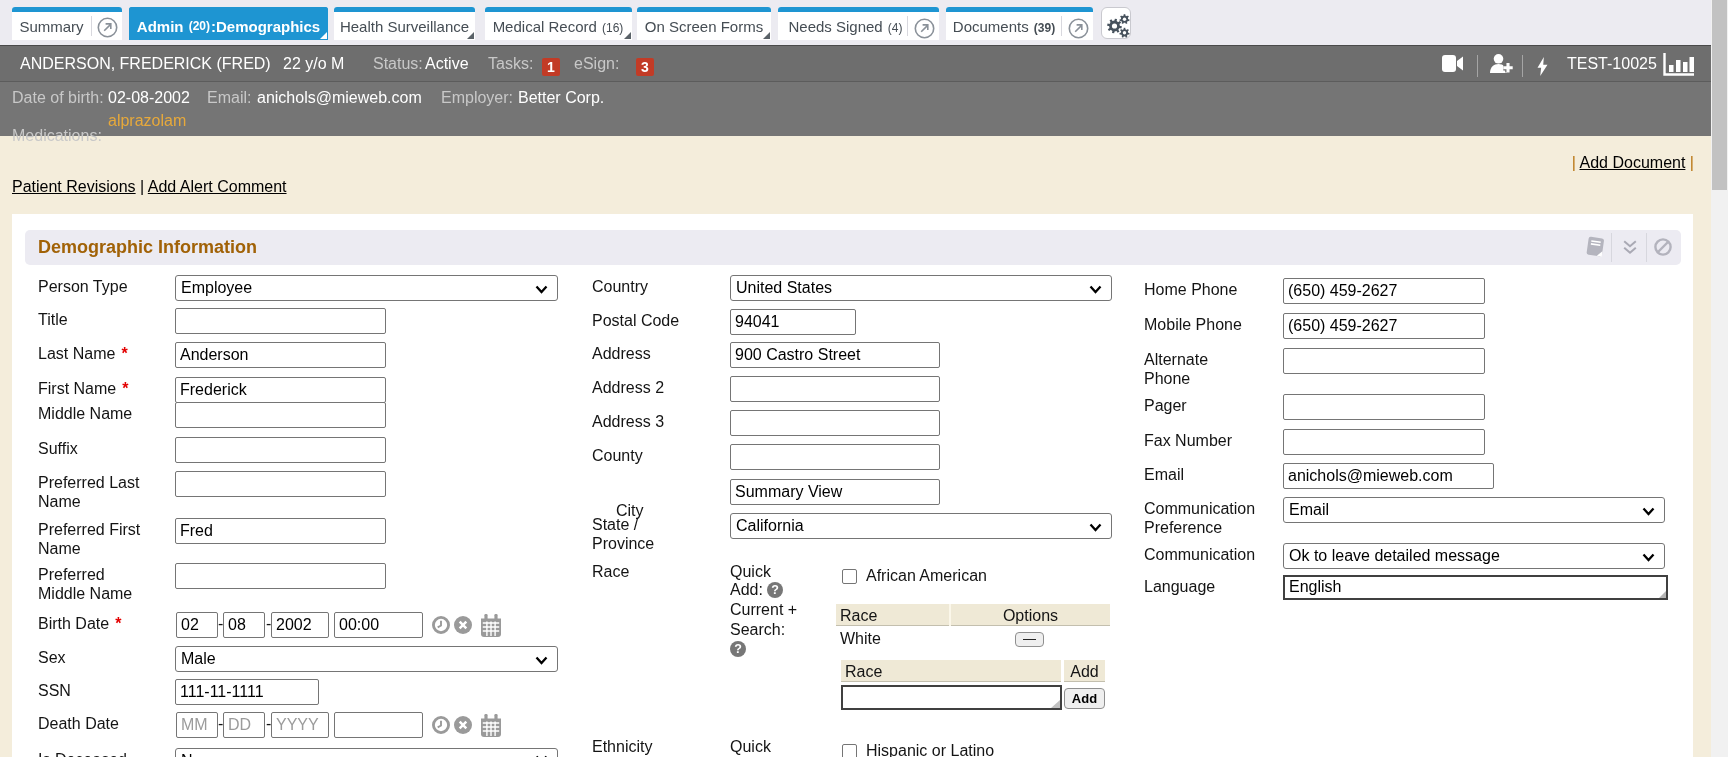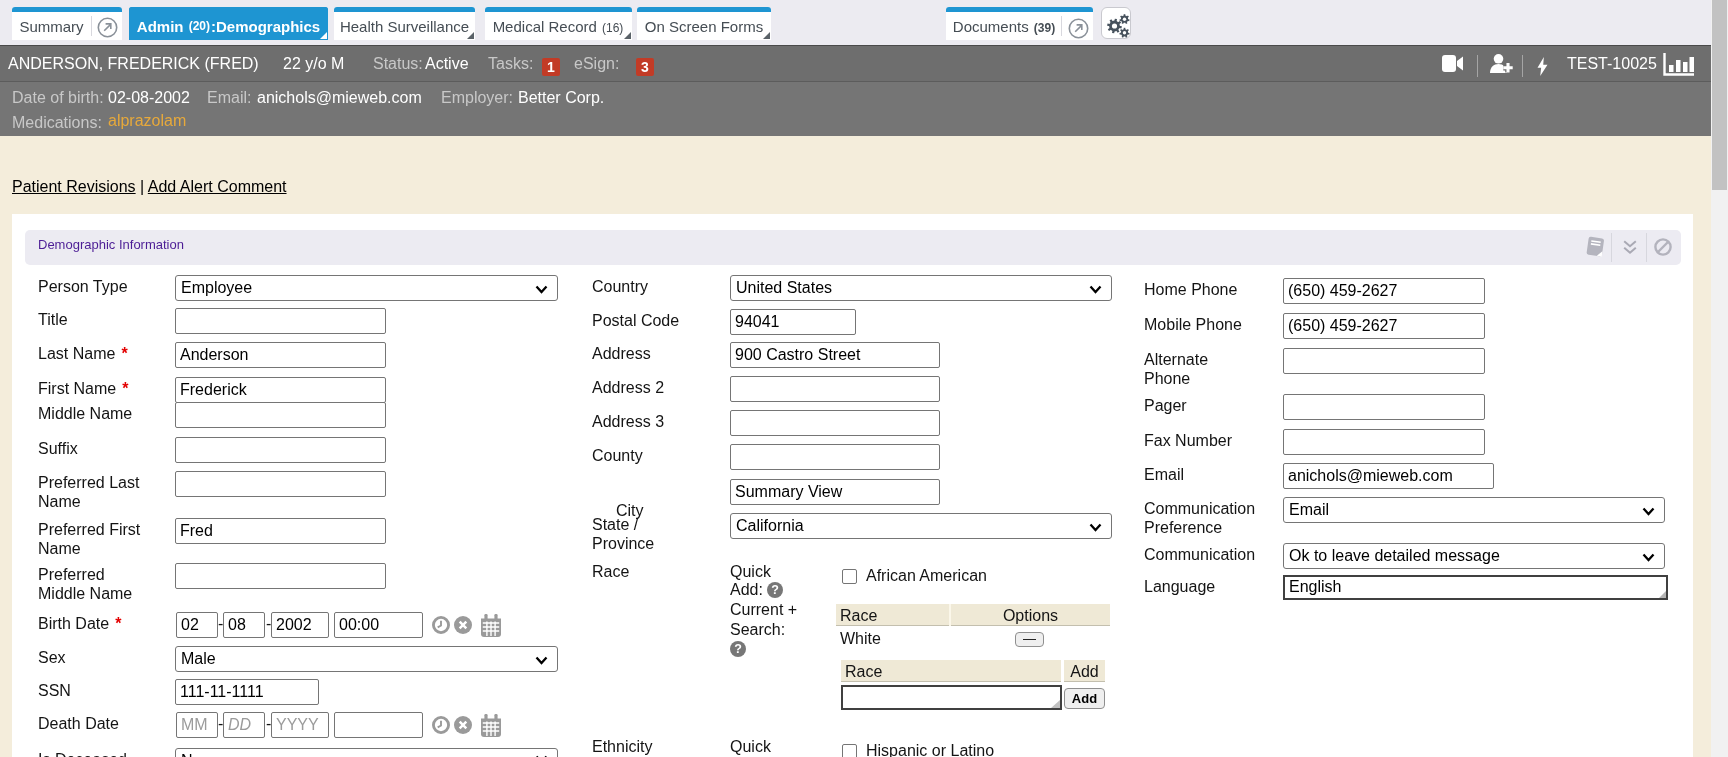--- a/index.html
+++ b/index.html
@@ -23,21 +23,21 @@
 
 #bar1 { position:absolute; left:0; top:45px; width:1711px; height:36px; background:#6e6e6e; border-top:1px solid #4a4a4a; color:#fff; font-size:16px; }
 #bar2 { position:absolute; left:0; top:81px; width:1711px; height:55px; background:#757575; border-top:1px solid #5c5c5c; color:#fff; font-size:16px; }
 .glabel { color:#c8c8c8; }
 .redbox { position:absolute; width:18px; height:18px; background:#c23b26; border-radius:2px; color:#fff; font-size:14px; font-weight:bold; text-align:center; line-height:18px; }
 .bardiv { position:absolute; width:1px; background:#a5a5a5; }
 
 
 #panel { position:absolute; left:12px; top:214px; width:1681px; height:543px; background:#fff; }
 #phead { position:absolute; left:13px; top:16px; width:1656px; height:35px; background:#ecebf2; border-radius:5px; }
-#phead .title { position:absolute; left:13px; top:7px; font-size:13px; font-weight:normal; color:#4c1d95; }
+#phead .title { position:absolute; left:13px; top:7px; font-size:18px; font-weight:bold; color:#a16207; }
 
 .lbl { position:absolute; font-size:16px; color:#141414; line-height:19px; }
 .req { color:#e30000; font-weight:bold; padding-left:6px; }
 .inp { position:absolute; height:26px; background:#fff; border:1px solid #757575; border-radius:2px;
        font-size:16px; color:#000; padding:3px 3px 0 4px; white-space:nowrap; overflow:hidden; }
 .sel { position:absolute; height:26px; background:#fff; border:1px solid #757575; border-radius:3px;
        font-size:16px; color:#000; padding:3px 0 0 5px; white-space:nowrap; overflow:hidden; }
 .sel svg.chev { position:absolute; right:9px; top:9px; }
 .din { padding-left:4px; }
 .ph { color:#9b9b9b; }
@@ -75,20 +75,31 @@
       <div class="strip"></div>
       <div class="tx">
           <span>Medical Record <span class="cnt" style="font-weight:normal;">(16)</span></span>
         </div>
       <div class="corner-d"></div>
     </div>
     <div class="tab" style="left:637px; width:134px;">
       <div class="strip"></div>
       <div class="tx">On Screen Forms</div>
       <div class="corner-d"></div>
+    </div>
+    <div class="tab" style="left:778px; width:161px;">
+      <div class="strip"></div>
+      <div class="tx" style="left:8px; right:33px;">
+          <span>Needs Signed <span class="cnt" style="font-weight:normal;">(4)</span></span>
+        </div>
+      <div class="tabdiv" style="left:129px;"></div>
+      <svg class="abs" style="left:136px; top:11px;" width="21" height="21" viewBox="0 0 21 21">
+          <circle cx="10.5" cy="10.5" r="9.2" fill="none" stroke="#8a9199" stroke-width="1.6"></circle>
+          <path d="M7.2 13.8 L13.4 7.6 M8.6 6.9 h5.2 v5.2" fill="none" stroke="#8a9199" stroke-width="1.6"></path>
+        </svg>
     </div>
     <div class="tab" style="left:946px; width:147px;">
       <div class="strip"></div>
       <div class="tx" style="left:6px; right:36px;">
           <span>Documents <span class="cnt" style="font-weight:bold;">(39)</span></span>
         </div>
       <div class="tabdiv" style="left:115px;"></div>
       <svg class="abs" style="left:122px; top:11px;" width="21" height="21" viewBox="0 0 21 21">
           <circle cx="10.5" cy="10.5" r="9.2" fill="none" stroke="#8a9199" stroke-width="1.6"></circle>
           <path d="M7.2 13.8 L13.4 7.6 M8.6 6.9 h5.2 v5.2" fill="none" stroke="#8a9199" stroke-width="1.6"></path>
@@ -128,21 +139,21 @@
             <line x1="19.5" y1="19.8" x2="15.59" y2="16.68"></line>
             <line x1="19.5" y1="19.8" x2="19.50" y2="14.80"></line>
             <line x1="19.5" y1="19.8" x2="23.41" y2="16.68"></line>
           </g>
           <circle cx="19.5" cy="19.8" r="1.7" fill="#fff"></circle>
         </svg>
     </div>
   </div>
 
   <div id="bar1">
-    <span class="abs" style="left:8px; top:9px;">ANDERSON, FREDERICK (FRED)</span>
+    <span class="abs" style="left:20px; top:9px;">ANDERSON, FREDERICK (FRED)</span>
     <span class="abs" style="left:283px; top:9px;">22 y/o M</span>
     <span class="abs glabel" style="left:373px; top:9px;">Status:</span>
     <span class="abs" style="left:425px; top:9px;">Active</span>
     <span class="abs glabel" style="left:488px; top:9px;">Tasks:</span>
     <span class="redbox" style="left:542px; top:12px;">1</span>
     <span class="abs glabel" style="left:574px; top:9px;">eSign:</span>
     <span class="redbox" style="left:636px; top:12px;">3</span>
 
     <svg class="abs" style="left:1442px; top:9px;" width="21" height="17" viewBox="0 0 21 17">
         <rect x="0" y="0" width="14" height="17" rx="3" fill="#fff"></rect>
@@ -168,24 +179,27 @@
         <rect x="26.5" y="4" width="4.5" height="15" fill="#fff"></rect>
       </svg>
   </div>
   <div id="bar2">
     <span class="abs glabel" style="left:12px; top:7px;">Date of birth:</span>
     <span class="abs" style="left:108px; top:7px;">02-08-2002</span>
     <span class="abs glabel" style="left:207px; top:7px;">Email:</span>
     <span class="abs" style="left:257px; top:7px;">anichols@mieweb.com</span>
     <span class="abs glabel" style="left:441px; top:7px;">Employer:</span>
     <span class="abs" style="left:518px; top:7px;">Better Corp.</span>
-    <span class="abs glabel" style="left:12px; top:32px;text-align:right;">Medications:</span>
+    <span class="abs glabel" style="left:12px; top:45px;text-align:right;">Medications:</span>
     <span class="abs" style="left:108px; top:30px; color:#e7a93b;">alprazolam</span>
   </div>
 
+  <div class="abs" style="left:0; top:154px; width:1694px; text-align:right; font-size:16px;">
+    <span style="color:#b8740f;">|</span> <a class="blk" href="#">Add Document</a> <span style="color:#b8740f;">|</span>
+  </div>
   <div class="abs" style="left:12px; top:178px; font-size:16px; color:#000;">
     <a class="blk" href="#">Patient Revisions</a> | <a class="blk" href="#">Add Alert Comment</a>
   </div>
 
   <div id="panel">
     <div id="phead">
       <span class="title">Demographic Information</span>
       <svg class="abs" style="left:1561px; top:6px;" width="19" height="22" viewBox="0 0 19 22">
           <g transform="rotate(8 9 11)">
             <rect x="1.5" y="1.5" width="15.5" height="18" rx="2.2" fill="#b4b4be"></rect>
@@ -251,21 +265,21 @@
         </svg>
       <div class="lbl" style="left:26px; top:434px;">Sex</div>
       <div class="sel" style="left:163px; top:432px; width:383px;">Male<svg class="chev" width="13" height="9" viewBox="0 0 13 9">
             <path d="M1.5 1.5 L6.5 7 L11.5 1.5" stroke="#000" stroke-width="2.3" fill="none"></path>
           </svg></div>
       <div class="lbl" style="left:26px; top:467px;">SSN</div>
       <div class="inp" style="left:163px; top:465px; width:144px;">111-11-1111</div>
       <div class="lbl" style="left:26px; top:500px;">Death Date</div>
       <div class="inp din ph" style="left:164px; top:498px; width:42px;">MM</div>
       <div class="lbl" style="left:206px; top:500px;">-</div>
-      <div class="inp din ph" style="left:211px; top:498px; width:42px;font-style:italic;">DD</div>
+      <div class="inp din ph" style="left:211px; top:498px; width:42px;">DD</div>
       <div class="lbl" style="left:254px; top:500px;">-</div>
       <div class="inp din ph" style="left:259px; top:498px; width:58px;">YYYY</div>
       <div class="inp din" style="left:322px; top:498px; width:89px;"></div>
       <svg class="abs" style="left:420px; top:502px;" width="18" height="18" viewBox="0 0 19 19">
           <circle cx="9.5" cy="9.5" r="8" fill="none" stroke="#9a9a9a" stroke-width="3"></circle>
           <path d="M9.5 5 V10 L6 12" fill="none" stroke="#9a9a9a" stroke-width="2"></path>
         </svg>
       <svg class="abs" style="left:442px; top:502px;" width="18" height="18" viewBox="0 0 19 19">
           <circle cx="9.5" cy="9.5" r="9.5" fill="#9a9a9a"></circle>
           <path d="M6 6 L13 13 M13 6 L6 13" stroke="#fff" stroke-width="2.6"></path>

